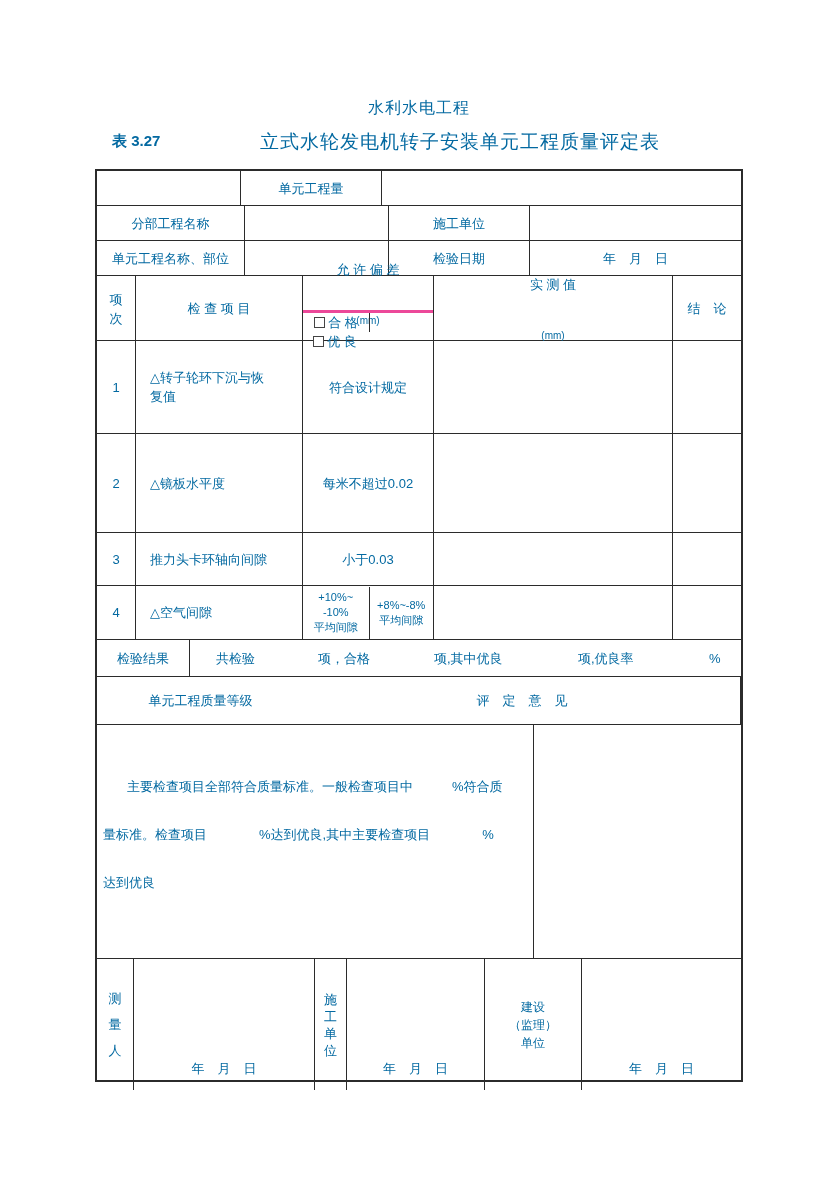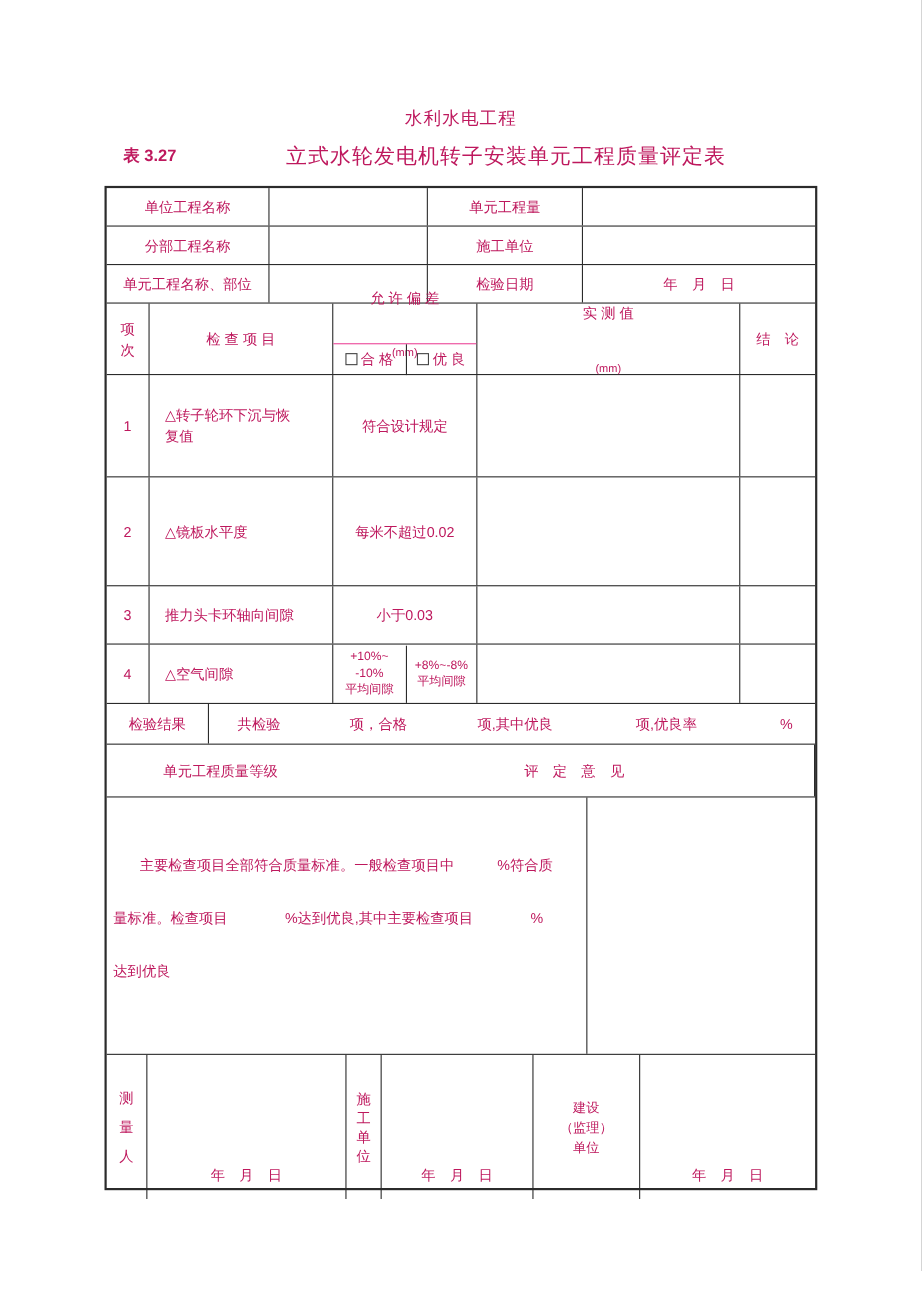--- a/index.html
+++ b/index.html
@@ -1,19 +1,19 @@
 <!DOCTYPE html>
 <html><head>
 <meta charset="utf-8">
 <style>
   html,body{margin:0;padding:0;background:#888;}
   #page{
     position:relative; width:838px; height:1186px; background:#fff;
     font-family:"Liberation Sans","DejaVu Sans",sans-serif;
-    color:#be185d; overflow:hidden;
+    color:#0369a1; overflow:hidden;
   }
   .doc-header{position:absolute; top:98px; left:0; width:100%; text-align:center;
     font-size:16px; letter-spacing:1px;}
   .table-no{position:absolute; top:132px; left:112px; font-size:15px; font-weight:bold;}
   .page-title{position:absolute; top:129px; left:180px; width:560px; text-align:center;
     font-size:19px; font-weight:normal; letter-spacing:1px;}
 
   .tbl{position:absolute; left:95px; top:169px; width:644px; height:909px;
     border:2px solid #2b2b2b; box-sizing:content-box; font-size:13px;}
   .tbl *{box-sizing:border-box;}
@@ -35,23 +35,23 @@
   .w437{width:437px}.w207{width:207px}
   .w37{width:37px}.w181{width:181px}.w32{width:32px}.w138{width:138px}
   .w97{width:97px}.w159{width:159px}
   .w67{width:67px}.w64{width:64px}
   
   .h34{height:34px}.h65{height:65px}.h36{height:36px}
   .h92{height:92px}.h98{height:98px}.h52{height:52px}.h53{height:53px}
   .h47{height:47px}.h233{height:233px}.h131{height:131px}
 
   .devhead{flex-direction:column; justify-content:center;}
-  .devhead .top{height:36px; width:100%; border-bottom:1px solid #ec4899;
+  .devhead .top{height:36px; width:100%; border-bottom:3px solid #ec4899;
     display:flex; flex-direction:column; align-items:center; justify-content:center;}
-  .devhead .bot{height:28px; width:100%; display:flex;}
+  .devhead .bot{height:28px; width:100%; display:flex;flex-direction:column;}
   .cbx{display:inline-block; width:11px; height:11px; border:1px solid #444;
     margin-right:3px; vertical-align:-1px; background:#fff;}
 
   .result-cell{position:relative;}
   .result-cell span{position:absolute; top:50%; transform:translateY(-50%); white-space:nowrap;}
   .rp0{left:26px}.rp1{left:128px}.rp2{left:244px}.rp3{left:388px}.rp4{left:519px}
 
   .opinion-body{display:block; text-align:left; padding:38px 8px 0 6px; line-height:48px;}
   .opinion-body .ind{text-indent:24px;}
 
@@ -64,21 +64,20 @@
 
 <div id="page">
 
   <div class="doc-header">水利水电工程</div>
   <div class="table-no">表 3.27</div>
   <div class="page-title">立式水轮发电机转子安装单元工程质量评定表</div>
 
   <div class="tbl">
 
     <div class="row">
-      <div class="c w148 h34">单位工程名称</div>
       <div class="c w144 h34"></div>
       <div class="c w141 h34">单元工程量</div>
       <div class="c w211 h34 lastc"></div>
     </div>
     <div class="row">
       <div class="c w148 h34">分部工程名称</div>
       <div class="c w144 h34"></div>
       <div class="c w141 h34">施工单位</div>
       <div class="c w211 h34 lastc"></div>
     </div>

